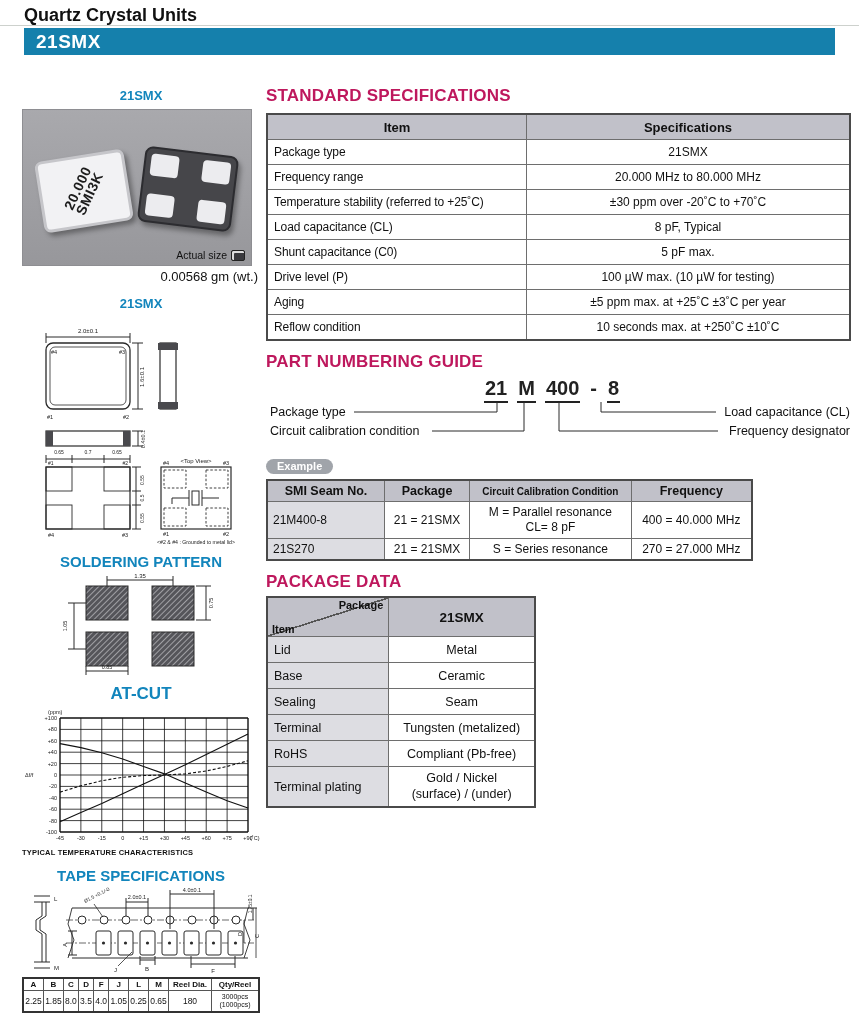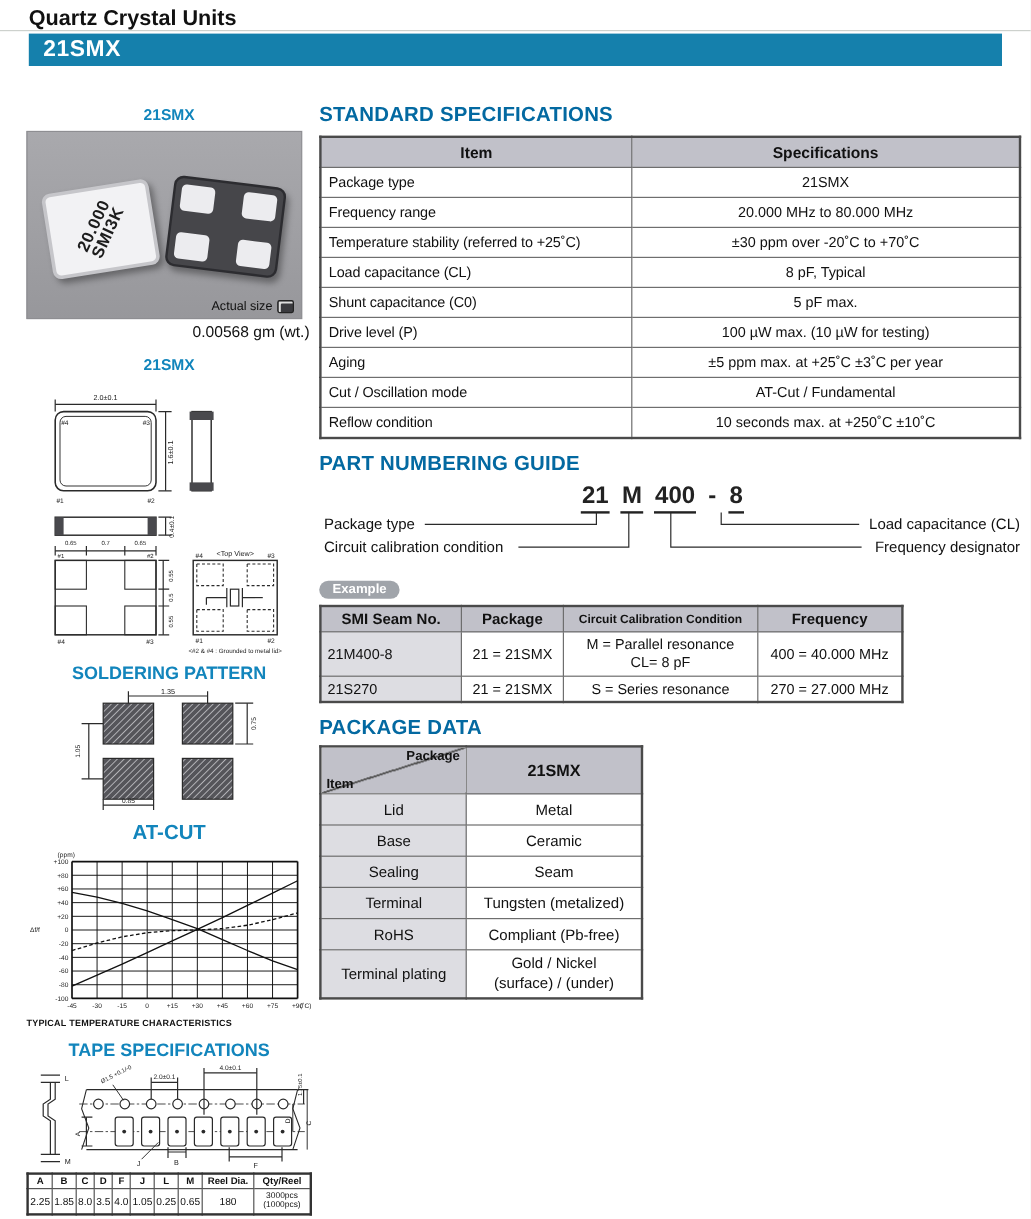--- a/index.html
+++ b/index.html
@@ -3,21 +3,21 @@
 <meta charset="utf-8">
 <style>
   html,body{margin:0;padding:0;background:#fff;}
   body{width:859px;height:1016px;position:relative;font-family:"Liberation Sans",sans-serif;color:#111;outline:1px solid #e2e6e2;overflow:hidden;}
   .cat-title{position:absolute;left:24px;top:5px;font-size:18px;font-weight:bold;}
   .header-rule{position:absolute;left:0;top:25px;width:859px;border-top:1px solid #cdd1cd;}
   .banner{position:absolute;left:24px;top:28px;width:811px;height:27px;background:#1580AC;color:#fff;font-weight:bold;font-size:19px;line-height:27px;padding-left:12px;box-sizing:border-box;letter-spacing:.5px;}
   .left-col{position:absolute;left:22px;top:88px;width:238px;}
   .right-col{position:absolute;left:266px;top:86px;width:586px;}
   .sec-title{color:#1285BC;font-weight:bold;text-align:center;margin:0;}
-  .right-heading{color:#0369a1;font-weight:bold;font-size:17px;margin:0 0 7px 0;letter-spacing:.2px;}
+  .right-heading{color:#be185d;font-weight:bold;font-size:17px;margin:0 0 7px 0;letter-spacing:.2px;}
   
   .photo-box{position:relative;margin-top:6px;width:230px;height:157px;background:linear-gradient(#a9a9ad,#97979b);box-shadow:inset 0 0 0 1px #8e8e92;}
   .chip-top{position:absolute;left:17px;top:46px;width:84px;height:66px;background:#f2f2f4;border:3px solid #c6c6ca;border-radius:7px;transform:rotate(-9deg);box-shadow:3px 4px 5px rgba(0,0,0,.35);display:flex;align-items:center;justify-content:center;}
   .chip-marking{transform:rotate(-56deg);font-weight:bold;font-size:14px;line-height:13px;text-align:center;color:#1c1c1c;letter-spacing:.5px;}
   .chip-bottom{position:absolute;left:119px;top:42px;width:90px;height:72px;background:#46464a;border:2px solid #2c2c30;border-radius:8px;transform:rotate(7deg);box-shadow:3px 4px 5px rgba(0,0,0,.35);}
   .pad{position:absolute;width:28px;height:22px;background:#ececef;border-radius:4px;}
   .pad.tl{left:5px;top:5px}.pad.tr{right:5px;top:5px}.pad.bl{left:5px;bottom:5px}.pad.br{right:5px;bottom:5px}
   .actual-size{position:absolute;right:7px;bottom:5px;font-size:10.5px;display:flex;align-items:center;gap:4px;}
   .as-icon{display:inline-block;width:12px;height:9px;background:#3a3a3e;border:1px solid #222;border-radius:2px;box-shadow:inset 2px 2px 0 #ddd;}
   .weight-note{text-align:right;font-size:13px;margin:3px 2px 0 0;}
@@ -39,21 +39,21 @@
   .example-badge{display:inline-block;background:#a0a4aa;color:#fff;font-weight:bold;font-size:11px;padding:1px 11px 2px 11px;border-radius:8px;margin-top:8px;}
   .example-table{width:487px;border:2px solid #4a4a4a;margin-top:5px;}
   .example-table th,.example-table td{border:1px solid #6e6e6e;font-size:12px;padding:3px 5px;text-align:center;}
   .example-table th{background:#C1C1C9;font-size:12.5px;}
   .example-table th.small{font-size:10px;}
   .example-table td.part{background:#DDDDE2;text-align:left;width:106px;}
   .ml{white-space:pre-line;line-height:1.25;}
   .pkg-table{width:270px;border:2px solid #4a4a4a;margin-top:2px;}
   .pkg-table th,.pkg-table td{border:1px solid #6e6e6e;font-size:12.5px;padding:4px 6px;}
   .pkg-table th.colhead{background:#C1C1C9;font-size:13.5px;width:144px;}
-  .pkg-table td.item{background:#DDDDE2;text-align:center;width:112px;}
+  .pkg-table td.item{background:#DDDDE2;text-align:left;width:112px;}
   .pkg-table td.val{text-align:center;height:17px;}
   th.diag{position:relative;width:118px;height:30px;background-color:#C1C1C9;background-image:linear-gradient(to bottom right,rgba(0,0,0,0) calc(50% - .8px),#555 calc(50% - .8px),#555 calc(50% + .8px),rgba(0,0,0,0) calc(50% + .8px));}
   .diag-top{position:absolute;top:1px;right:5px;font-size:11px;font-weight:bold;}
   .diag-bottom{position:absolute;bottom:1px;left:4px;font-size:11px;font-weight:bold;}
   
   .tape-table{width:238px;border:2px solid #333;margin:3px auto 0 auto;}
   .tape-table th,.tape-table td{border:1px solid #555;font-size:8px;padding:1px;text-align:center;}
   .tape-table td{font-size:8.5px;height:18px;}
   .tape-table td.qty{font-size:7px;line-height:1.15;}
   svg text{fill:#222;}
@@ -408,24 +408,20 @@
         </tr>
     <tr>
           <td class="item">Drive level (P)</td>
           <td class="val">100 µW max. (10 µW for testing)</td>
         </tr>
     <tr>
           <td class="item">Aging</td>
           <td class="val">±5 ppm max. at +25˚C ±3˚C per year</td>
         </tr>
     <tr>
-          <td class="item">Cut / Oscillation mode</td>
-          <td class="val">AT-Cut / Fundamental</td>
-        </tr>
-    <tr>
           <td class="item">Reflow condition</td>
           <td class="val">10 seconds max. at +250˚C ±10˚C</td>
         </tr>
   </tbody>
     </table>
 
   <h2 class="right-heading" style="margin-top:11px;">PART NUMBERING GUIDE</h2>
 
   <div class="pn-diagram">
     <div class="pn-code">

